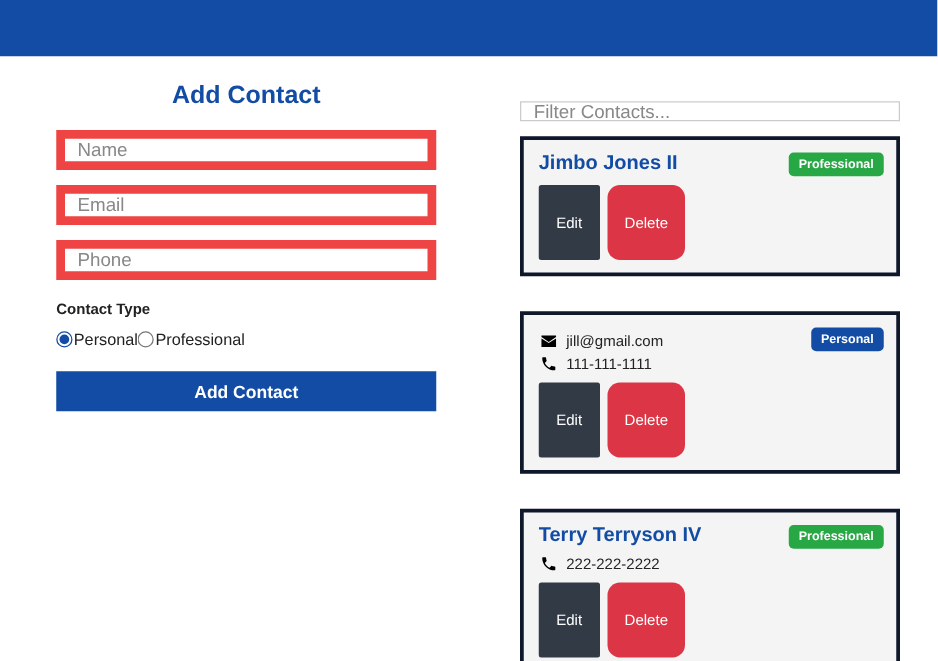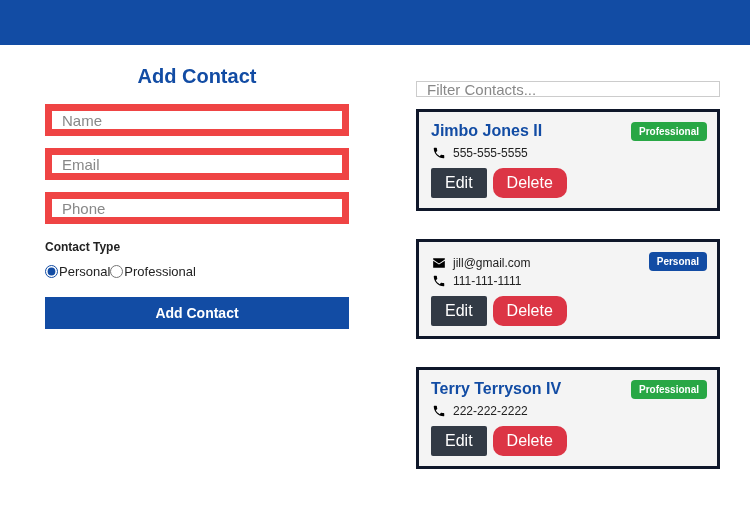--- a/index.html
+++ b/index.html
@@ -20,21 +20,21 @@
     .filter::placeholder { color: #888; }
     .card { background: #f4f4f4; border: 3px solid #0f172a; padding: 10px 12px; margin-bottom: 28px; position: relative; }
     .card-name { color: #124ca4; font-size: 16px; font-weight: 700; margin-bottom: 6px; }
     .badge { position: absolute; right: 10px; top: 10px; color: #fff; font-size: 10px; font-weight: 700; padding: 4px 8px; border-radius: 4px; }
     .badge.pro { background: #28a745; }
     .badge.per { background: #124ca4; }
     .card-line { font-size: 12px; display: flex; align-items: center; margin: 4px 0; }
     .card-line .ico { width: 16px; display: inline-flex; justify-content: center; margin-right: 6px; }
     .card-line .ico svg { width: 14px; height: 14px; }
     .card-actions { margin-top: 8px; }
-    .btn-sm { display: inline-block; color: #fff; border: none; font-size: 16px; padding: 6px 14px; cursor: pointer; margin-right: 6px; border-radius: 2px; }
+    .btn-sm { display: inline-block; color: #fff; border: none; font-size: 12px; padding: 23px 14px; cursor: pointer; margin-right: 6px; border-radius: 2px; }
     .btn-edit { background: #323a45; }
     .btn-del { background: #dc3545; border-radius: 10px; }
   </style>
 </head>
 <body>
 
 <div class="top-bar"></div>
 
 <div class="container">
   <div class="left">
@@ -51,28 +51,20 @@
     </div>
     <button class="submit-btn">Add Contact</button>
   </div>
 
   <div class="right">
     <input class="filter" type="text" placeholder="Filter Contacts..." style="">
     <div id="contacts-list">
         <div class="card">
           <div class="card-name">Jimbo Jones II</div>
           <div class="badge pro">Professional</div>
-          <div class="card-line">
-            <span class="ico">
-              <svg viewBox="0 0 24 24" fill="#000">
-                <path d="M6.6 10.8c1.4 2.8 3.7 5.1 6.6 6.6l2.2-2.2c.3-.3.7-.4 1-.2 1.1.4 2.3.6 3.6.6.6 0 1 .4 1 1V20c0 .6-.4 1-1 1C10.6 21 3 13.4 3 4c0-.6.4-1 1-1h3.4c.6 0 1 .4 1 1 0 1.3.2 2.5.6 3.6.1.4 0 .8-.2 1l-2.2 2.2z"></path>
-              </svg>
-            </span>
-            <span>555-555-5555</span>
-          </div>
           <div class="card-actions"><button class="btn-sm btn-edit">Edit</button><button class="btn-sm btn-del">Delete</button></div>
         </div>
         <div class="card">
           <div class="badge per">Personal</div>
           <div class="card-line">
             <span class="ico">
               <svg viewBox="0 0 24 24" fill="#000">
                 <path d="M2 4h20v2L12 13 2 6V4zm0 4.2l10 6.3 10-6.3V20H2V8.2z"></path>
               </svg>
             </span>

